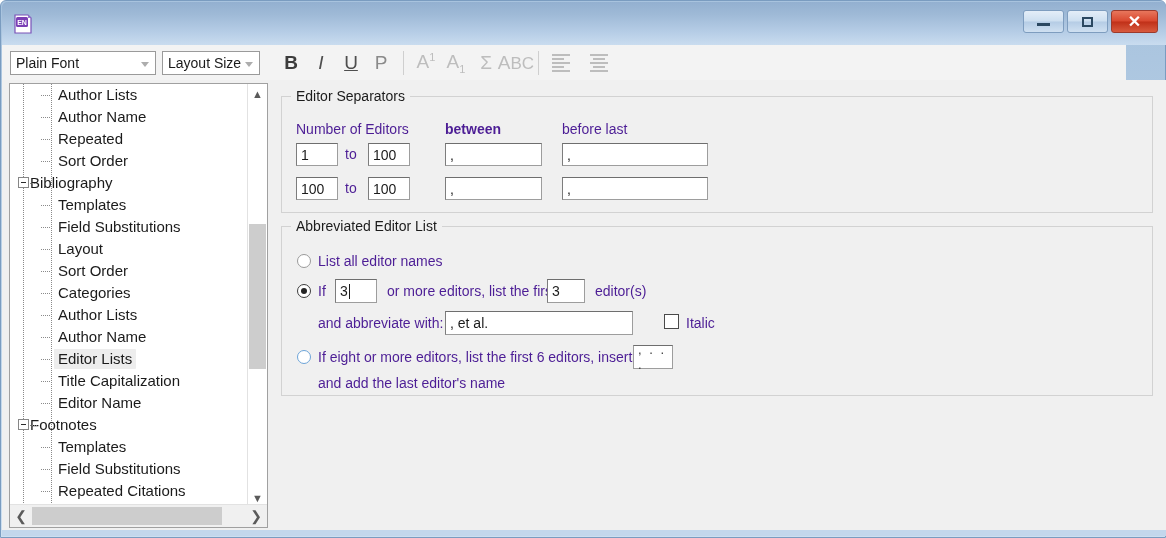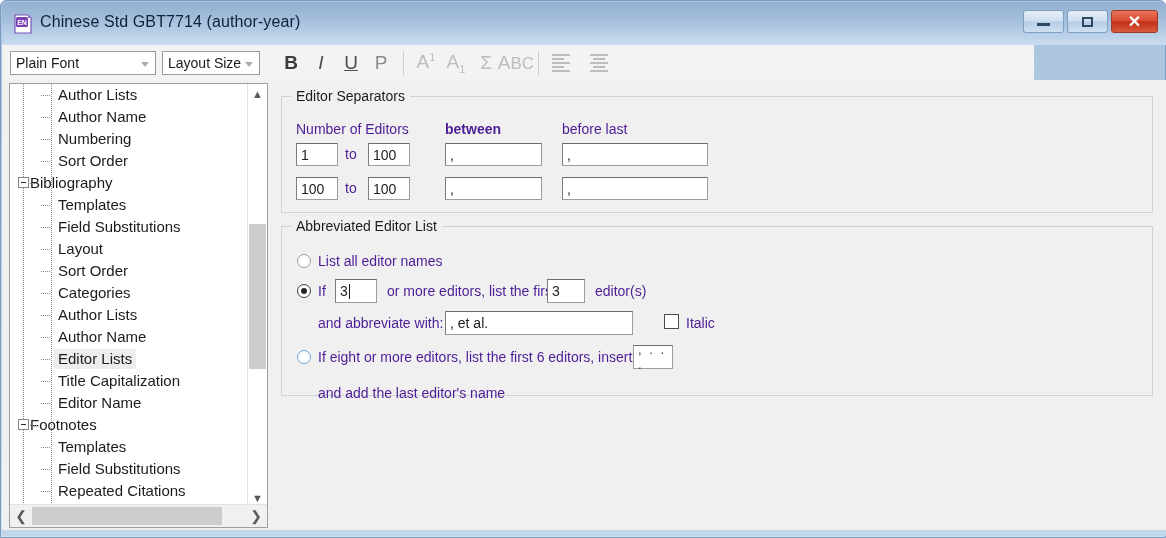--- a/index.html
+++ b/index.html
@@ -76,21 +76,21 @@
   }
   .winbtn .xmark {
     color: #ffffff; font-size: 16px; font-weight: bold; line-height: 1;
     font-family: "Liberation Sans", sans-serif;
   }
 
   
   .toolbar {
     position: absolute;
     left: 1px; top: 44px;
-    width: 1032px; height: 35px;
+    width: 1124px; height: 35px;
     background: #f3f3f3;
     border-bottom: 1px solid #c8c8c8;
     display: flex;
     align-items: center;
   }
   .combo {
     height: 24px;
     border: 1px solid #9a9a9a;
     background: #ffffff;
     display: flex;
@@ -366,21 +366,20 @@
 
   <div class="titlebar">
     <span class="en-icon">
       <svg width="20" height="20" viewBox="0 0 20 20">
         <path d="M2 1 H15 L18 4 V19 H2 Z" fill="#ffffff" stroke="#7b53b8" stroke-width="1.2"></path>
         <path d="M15 1 L18 4 H15 Z" fill="#9a7bd0"></path>
         <rect x="3" y="3" width="12" height="10" rx="1.5" fill="#7b3fb5"></rect>
         <text x="9" y="11" font-size="7" font-family="Liberation Sans, sans-serif" fill="#ffffff" text-anchor="middle" font-weight="bold">EN</text>
       </svg>
     </span>
-    <span class="title-text">Chinese Std GBT7714 (author-year)</span>
 
     <div class="winbtns">
       <div class="winbtn">
         <span class="dash"></span>
       </div>
       <div class="winbtn">
         <span class="sq"></span>
       </div>
       <div class="winbtn close">
         <span class="xmark">✕</span>
@@ -458,21 +457,21 @@
         <div class="tnode lvl2">
           <span class="elbow"></span>
           <span class="tlabel">Author Lists</span>
         </div>
         <div class="tnode lvl2">
           <span class="elbow"></span>
           <span class="tlabel">Author Name</span>
         </div>
         <div class="tnode lvl2">
           <span class="elbow"></span>
-          <span class="tlabel">Numbering</span>
+          <span class="tlabel">Repeated</span>
         </div>
         <div class="tnode lvl2">
           <span class="elbow"></span>
           <span class="tlabel">Sort Order</span>
         </div>
 
         <div class="tnode lvl1">
           <span class="expander"></span>
           <span class="exp-elbow"></span>
           <span class="tlabel">Bibliography</span>
@@ -613,19 +612,19 @@
           <span>, et al.</span>
         </div>
         <span class="checkbox" style="left:382px; top:87px;"></span>
         <span class="lbl" style="left:404px; top:88px;">Italic</span>
 
         <span class="radio blue" style="left:15px; top:123px;"></span>
         <span class="lbl" style="left:36px; top:122px;">If eight or more editors, list the first 6 editors, insert:</span>
         <div class="dots-field" style="left:351px; top:118px; width:40px; height:24px;">
           <span>, . . .</span>
         </div>
-        <span class="lbl" style="left:36px; top:158px;">and add the last editor's name</span>
+        <span class="lbl" style="left:36px; top:148px;">and add the last editor's name</span>
       </div>
     </div>
   </div>
 
   <div class="status-strip"></div>
 </div>
 
 </body></html>

